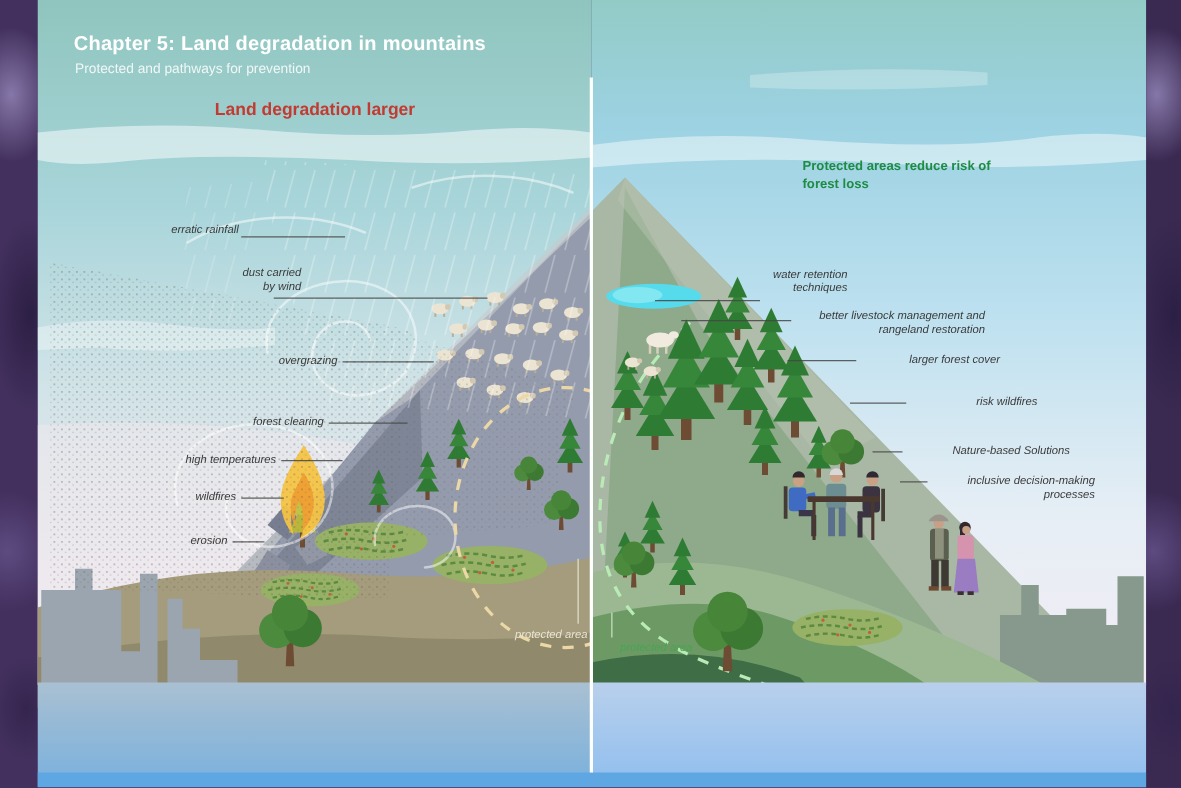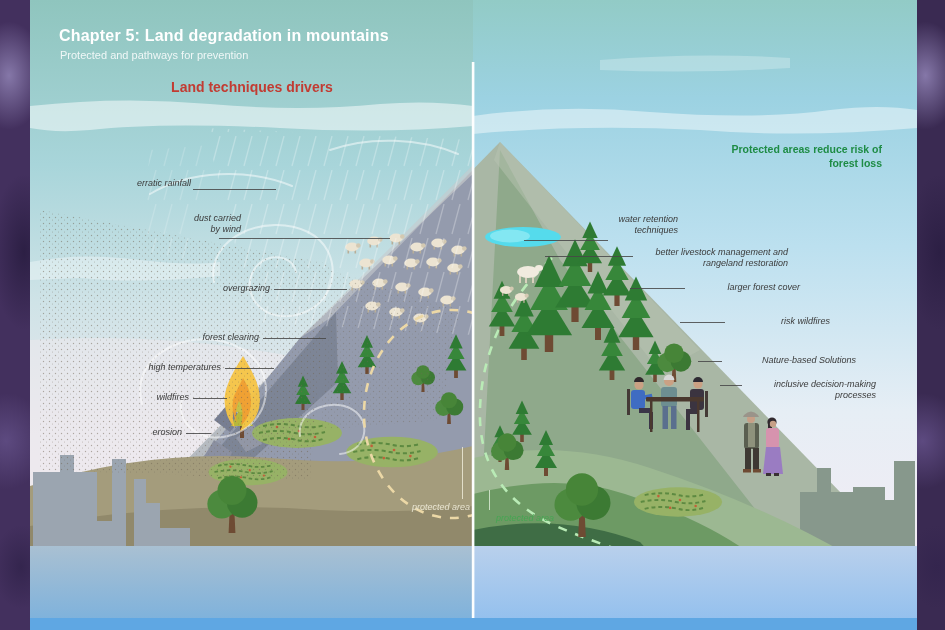--- a/index.html
+++ b/index.html
@@ -14,21 +14,21 @@
   .frame.left{left:0;width:30px;}
   .frame.right{left:917px;width:28px;background-color:#3a2a52;}
   .poster{position:absolute;left:0;top:0;width:945px;height:630px;}
   svg.scene{position:absolute;left:30px;top:0;width:887px;height:630px;}
   .txt{position:absolute;white-space:pre-line;}
   .title{left:59px;top:27px;font-size:16px;font-weight:bold;color:#ffffff;letter-spacing:.2px;}
   .subtitle{left:60px;top:49px;font-size:11px;color:rgba(255,255,255,.85);}
   .headL{left:128px;top:79px;width:248px;text-align:center;font-size:14px;font-weight:bold;color:#c23b32;}
   .headR{left:578px;top:90px;width:250px;text-align:center;font-size:14px;font-weight:bold;color:#1e8c45;}
   .statL{left:61px;top:126px;width:250px;font-size:10.5px;font-weight:bold;color:#c23b32;line-height:14px;}
-  .statR{left:642px;top:142px;width:240px;text-align:right;font-size:10.5px;font-weight:bold;color:#1e8c45;line-height:14px;}
+  .statR{left:642px;top:126px;width:240px;text-align:left;font-size:10.5px;font-weight:bold;color:#1e8c45;line-height:14px;}
   .co{position:absolute;font-size:9px;font-style:italic;color:#3a3a3a;line-height:10.5px;white-space:pre-line;text-align:right;}
   .co.r{text-align:right;}
   .co-cream{color:#e9e5d2;}
   .co-green{color:#46a552;}
   .ln{position:absolute;height:0;border-top:1px solid rgba(70,70,70,.85);}
   .lnv{position:absolute;width:0;border-left:1px solid rgba(70,70,70,.85);}
   .ln.cream,.lnv.cream{border-color:rgba(233,229,210,.9);}
   .lnv.green{border-color:rgba(207,227,200,.95);}
 </style>
 </head>
@@ -296,21 +296,21 @@
       <rect x="30" y="546" width="443" height="84" fill="url(#gWatL)"></rect>
       <rect x="473" y="546" width="444" height="84" fill="url(#gWatR)"></rect>
       <rect x="30" y="618" width="887" height="12" fill="#5fa7e3"></rect>
     </g>
 
     <rect x="471.8" y="62" width="2.6" height="556" fill="#fdfefe"></rect>
   </svg>
 
   <div class="txt title">Chapter 5: Land degradation in mountains</div>
   <div class="txt subtitle">Protected and pathways for prevention</div>
-  <div class="txt headL">Land techniques drivers</div>
+  <div class="txt headL">Land degradation larger</div>
   <div class="txt statR">Protected areas reduce risk of
 forest loss</div>
 
   <div class="co r" style="left:91px;top:178px;width:100px">erratic rainfall</div>
   <div class="ln" style="left:193px;top:189px;width:83px"></div>
   <div class="co r" style="left:141px;top:213px;width:100px">dust carried
 by wind</div>
   <div class="ln" style="left:219px;top:238px;width:171px"></div>
   <div class="co r" style="left:170px;top:283px;width:100px">overgrazing</div>
   <div class="ln" style="left:274px;top:289px;width:73px"></div>

